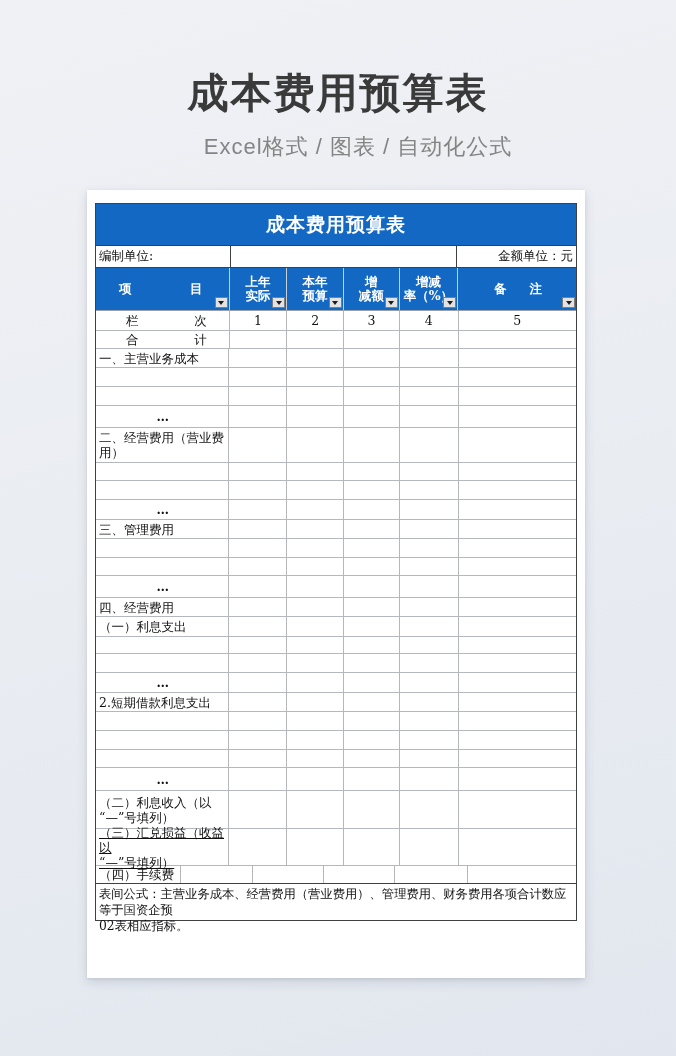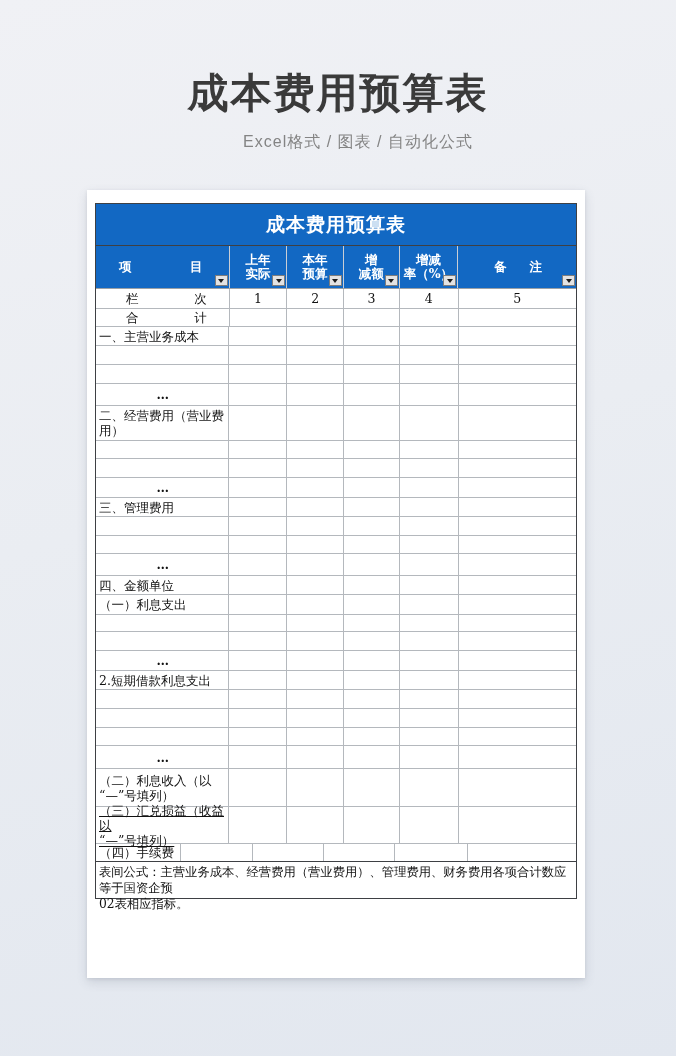--- a/index.html
+++ b/index.html
@@ -12,21 +12,21 @@
     position:relative; width:676px; height:1056px; overflow:hidden;
     background:linear-gradient(165deg,#f0f1f5 0%,#eaedf2 45%,#e2e7ef 100%);
   }
   
   .page-header{ position:absolute; top:0; left:0; width:676px; text-align:center; }
   .page-title{
     margin-top:66px; font-size:41px; font-weight:800; letter-spacing:2px;
     color:#3a3a3a;
   }
   .page-subtitle{
-    margin-top:11px; font-size:16px; letter-spacing:1px; color:#848484;margin-left:40px;
+    margin-top:11px; font-size:22px; letter-spacing:1px; color:#848484;margin-left:40px;
   }
   
   .card{
     position:absolute; left:87px; top:190px; width:498px; height:788px;
     background:#ffffff;
     box-shadow:0 4px 10px rgba(70,80,100,.16), 0 1px 3px rgba(70,80,100,.12);
   }
   .xtable{
     position:absolute; left:8px; top:13px; width:482px;
     border:1px solid var(--dark);
@@ -92,20 +92,25 @@
   <div class="page-header">
     <div class="page-title">成本费用预算表</div>
     <div class="page-subtitle">Excel格式 / 图表 / 自动化公式</div>
   </div>
 
   <div class="card">
     <div class="xtable">
 
       <div class="banner">成本费用预算表</div>
 
+      <div class="meta-row">
+        <div class="meta-left">编制单位:</div>
+        <div class="meta-mid"></div>
+        <div class="meta-right">金额单位：元</div>
+      </div>
 
       <div class="header-row" id="headerRow">
           <div class="hcell dist c-item" style="width: 134px;"><span>项</span><span>目</span><div class="filter-btn"><div class="filter-arrow"></div></div></div>
           <div class="hcell" style="width: 58px;">上年
 实际<div class="filter-btn"><div class="filter-arrow"></div></div></div>
           <div class="hcell" style="width: 57px;">本年
 预算<div class="filter-btn"><div class="filter-arrow"></div></div></div>
           <div class="hcell" style="width: 56px;">增
 减额<div class="filter-btn"><div class="filter-arrow"></div></div></div>
           <div class="hcell" style="width: 59px;">增减
@@ -221,21 +226,21 @@
           </div>
           <div class="trow" style="height: 22px;">
             <div class="tcell lead dots" style="width: 134px;">…</div>
             <div class="tcell" style="width: 58px;"></div>
             <div class="tcell" style="width: 57px;"></div>
             <div class="tcell" style="width: 56px;"></div>
             <div class="tcell" style="width: 59px;"></div>
             <div class="tcell" style="width: 118px;"></div>
           </div>
           <div class="trow" style="height: 19px;">
-            <div class="tcell lead" style="width: 134px;">四、金额单位</div>
+            <div class="tcell lead" style="width: 134px;">四、经营费用</div>
             <div class="tcell" style="width: 58px;"></div>
             <div class="tcell" style="width: 57px;"></div>
             <div class="tcell" style="width: 56px;"></div>
             <div class="tcell" style="width: 59px;"></div>
             <div class="tcell" style="width: 118px;"></div>
           </div>
           <div class="trow" style="height: 20px;">
             <div class="tcell lead" style="width: 134px; text-align: right;">（一）利息支出</div>
             <div class="tcell" style="width: 58px;"></div>
             <div class="tcell" style="width: 57px;"></div>

